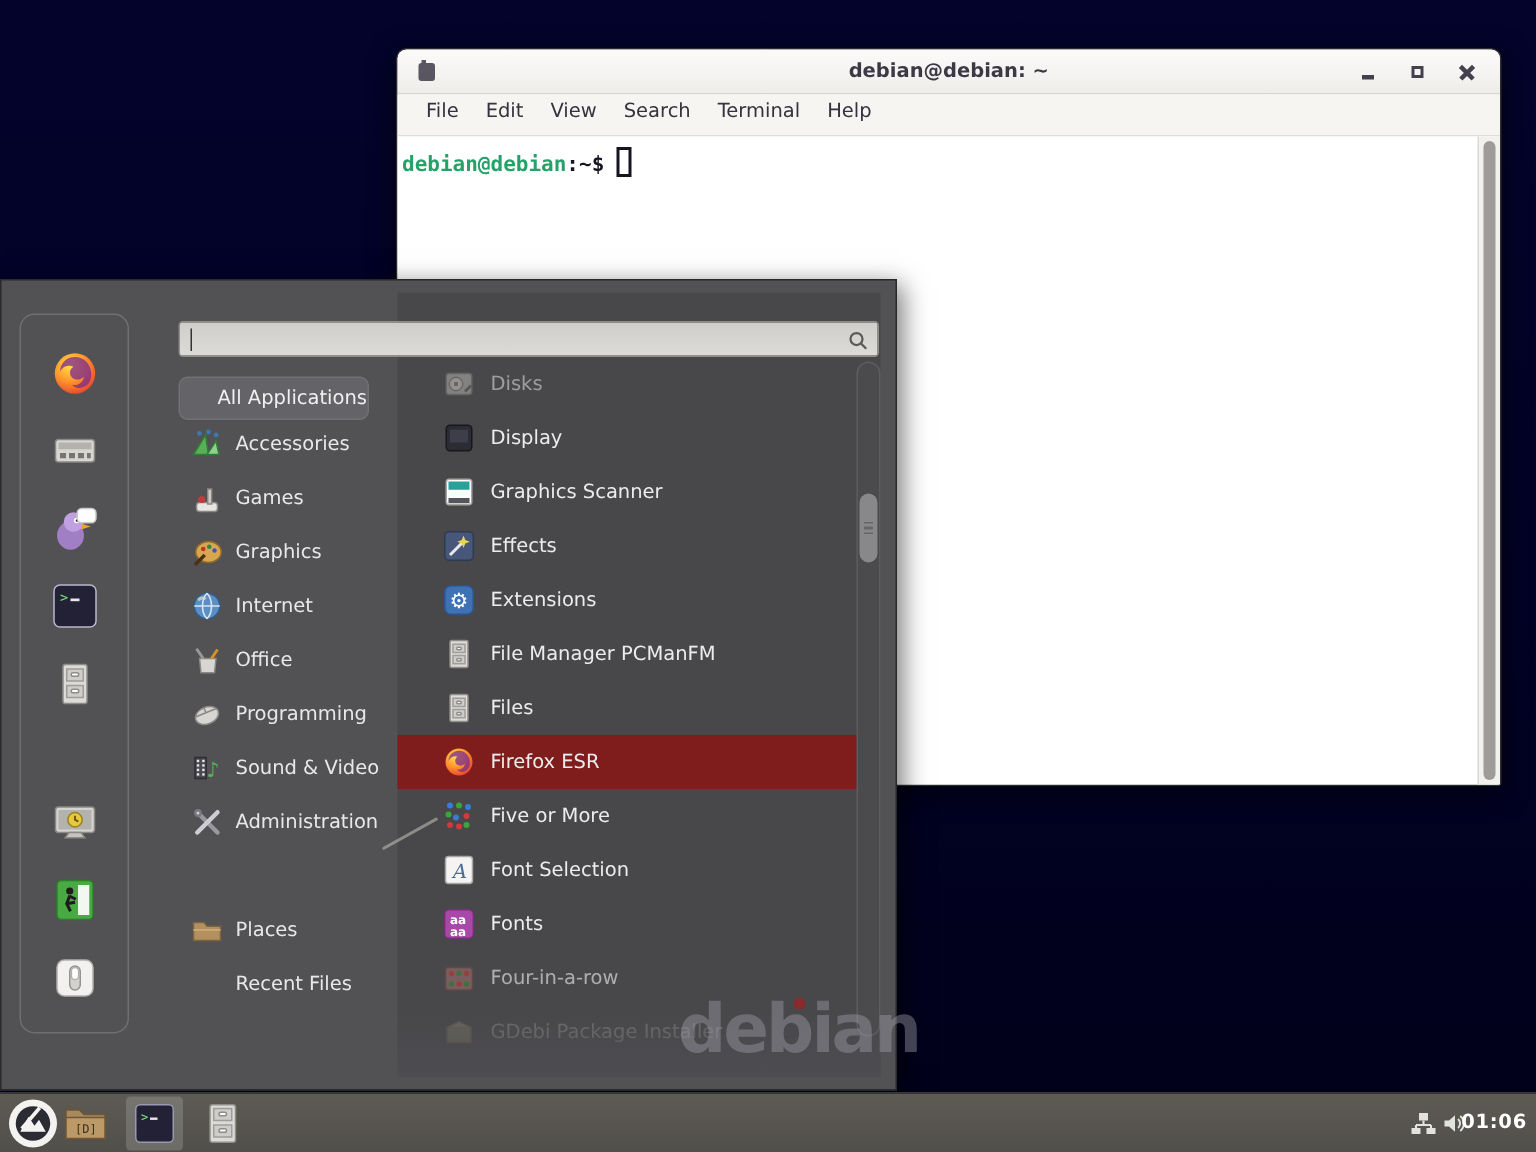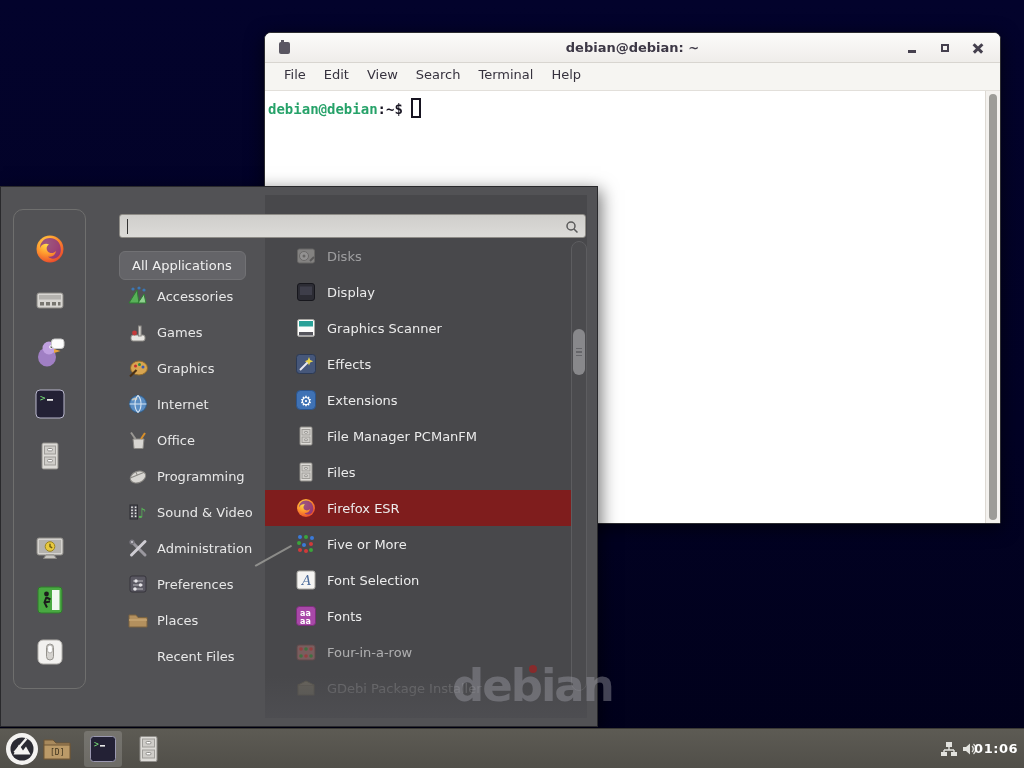--- a/index.html
+++ b/index.html
@@ -68,21 +68,21 @@
   .searchwrap { position:absolute; left:118px; top:27px; width:467px; height:24px;
                 background:linear-gradient(#cfcecb,#dcdbd8); border:1px solid #8e8c87;
                 border-radius:3px; z-index:4; }
   .searchin { position:absolute; inset:0; width:100%; height:100%; border:none;
               background:transparent; outline:none; font-size:13px; padding:0 24px 0 8px; }
   .caret { position:absolute; left:7px; top:4px; width:1px; height:15px; background:#333; }
   .mag { position:absolute; right:6px; top:5px; }
   .allapps { position:absolute; left:118px; top:64px; width:127px; height:29px;
              background:#646468; border:1px solid #717174; border-radius:6px;
              display:flex; align-items:center; padding-left:12px; }
-  .allapps span { font-size:13px; color:#f0f0f0; }
+  .allapps span { font-size:13px; color:#f0f0f0;margin-left:13px; }
   .cat-row { position:absolute; left:118px; width:146px; height:36px;
              display:flex; align-items:center; }
   .cat-row .ic  { width:22px; height:22px; margin-left:8px; flex:none;
                   display:flex; align-items:center; justify-content:center; }
   .cat-row .lbl { margin-left:8px; font-size:13px; color:#e8e8e8; }
   .cat-row.noicon .lbl { margin-left:38px; }
   .mscroll { position:absolute; left:570px; top:54px; width:16px; height:450px;
              background:#4b4b4e; border:1px solid #5d5d60; border-radius:8px; }
   .mthumb { position:absolute; left:1px; top:87px; width:12px; height:46px;
             background:#88888b; border-radius:6px; display:flex; flex-direction:column;
@@ -508,32 +508,20 @@
       <span class="ic">
         <svg width="22" height="22" viewBox="0 0 22 22">
             <path d="M4.5 4.5 L18 18" stroke="#9a989f" stroke-width="3" stroke-linecap="round"></path>
             <path d="M18 4.5 L4.5 18" stroke="#cfcdd4" stroke-width="3" stroke-linecap="round"></path>
             <circle cx="5" cy="5" r="2.6" fill="#7a7880"></circle>
             <circle cx="5" cy="5" r="1" fill="#cfcdd4"></circle>
           </svg>
       </span>
       <span class="lbl">Administration</span>
     </div>
-    <div class="cat-row" style="top:379px">
-      <span class="ic">
-        <svg width="22" height="22" viewBox="0 0 22 22">
-            <rect x="3" y="3" width="16" height="16" rx="2" fill="#5a5862" stroke="#36343c"></rect>
-            <path d="M6 8 H16 M6 12 H16 M6 16 H16" stroke="#b8b6bc" stroke-width="1.2"></path>
-            <circle cx="9" cy="8" r="1.7" fill="#e8e6ea"></circle>
-            <circle cx="13.5" cy="12" r="1.7" fill="#e8e6ea"></circle>
-            <circle cx="8" cy="16" r="1.7" fill="#e8e6ea"></circle>
-          </svg>
-      </span>
-      <span class="lbl">Preferences</span>
-    </div>
     <div class="cat-row" style="top:415px">
       <span class="ic">
         <svg width="22" height="22" viewBox="0 0 22 22">
             <path d="M2 6 L9 6 L11 8.5 L20 8.5 L20 18 L2 18 Z" fill="#b3905e" stroke="#7a6340"></path>
             <path d="M2 11 L20 11" stroke="#c9a874" stroke-width="1.4"></path>
           </svg>
       </span>
       <span class="lbl">Places</span>
     </div>
     <div class="cat-row noicon" style="top:451px">

